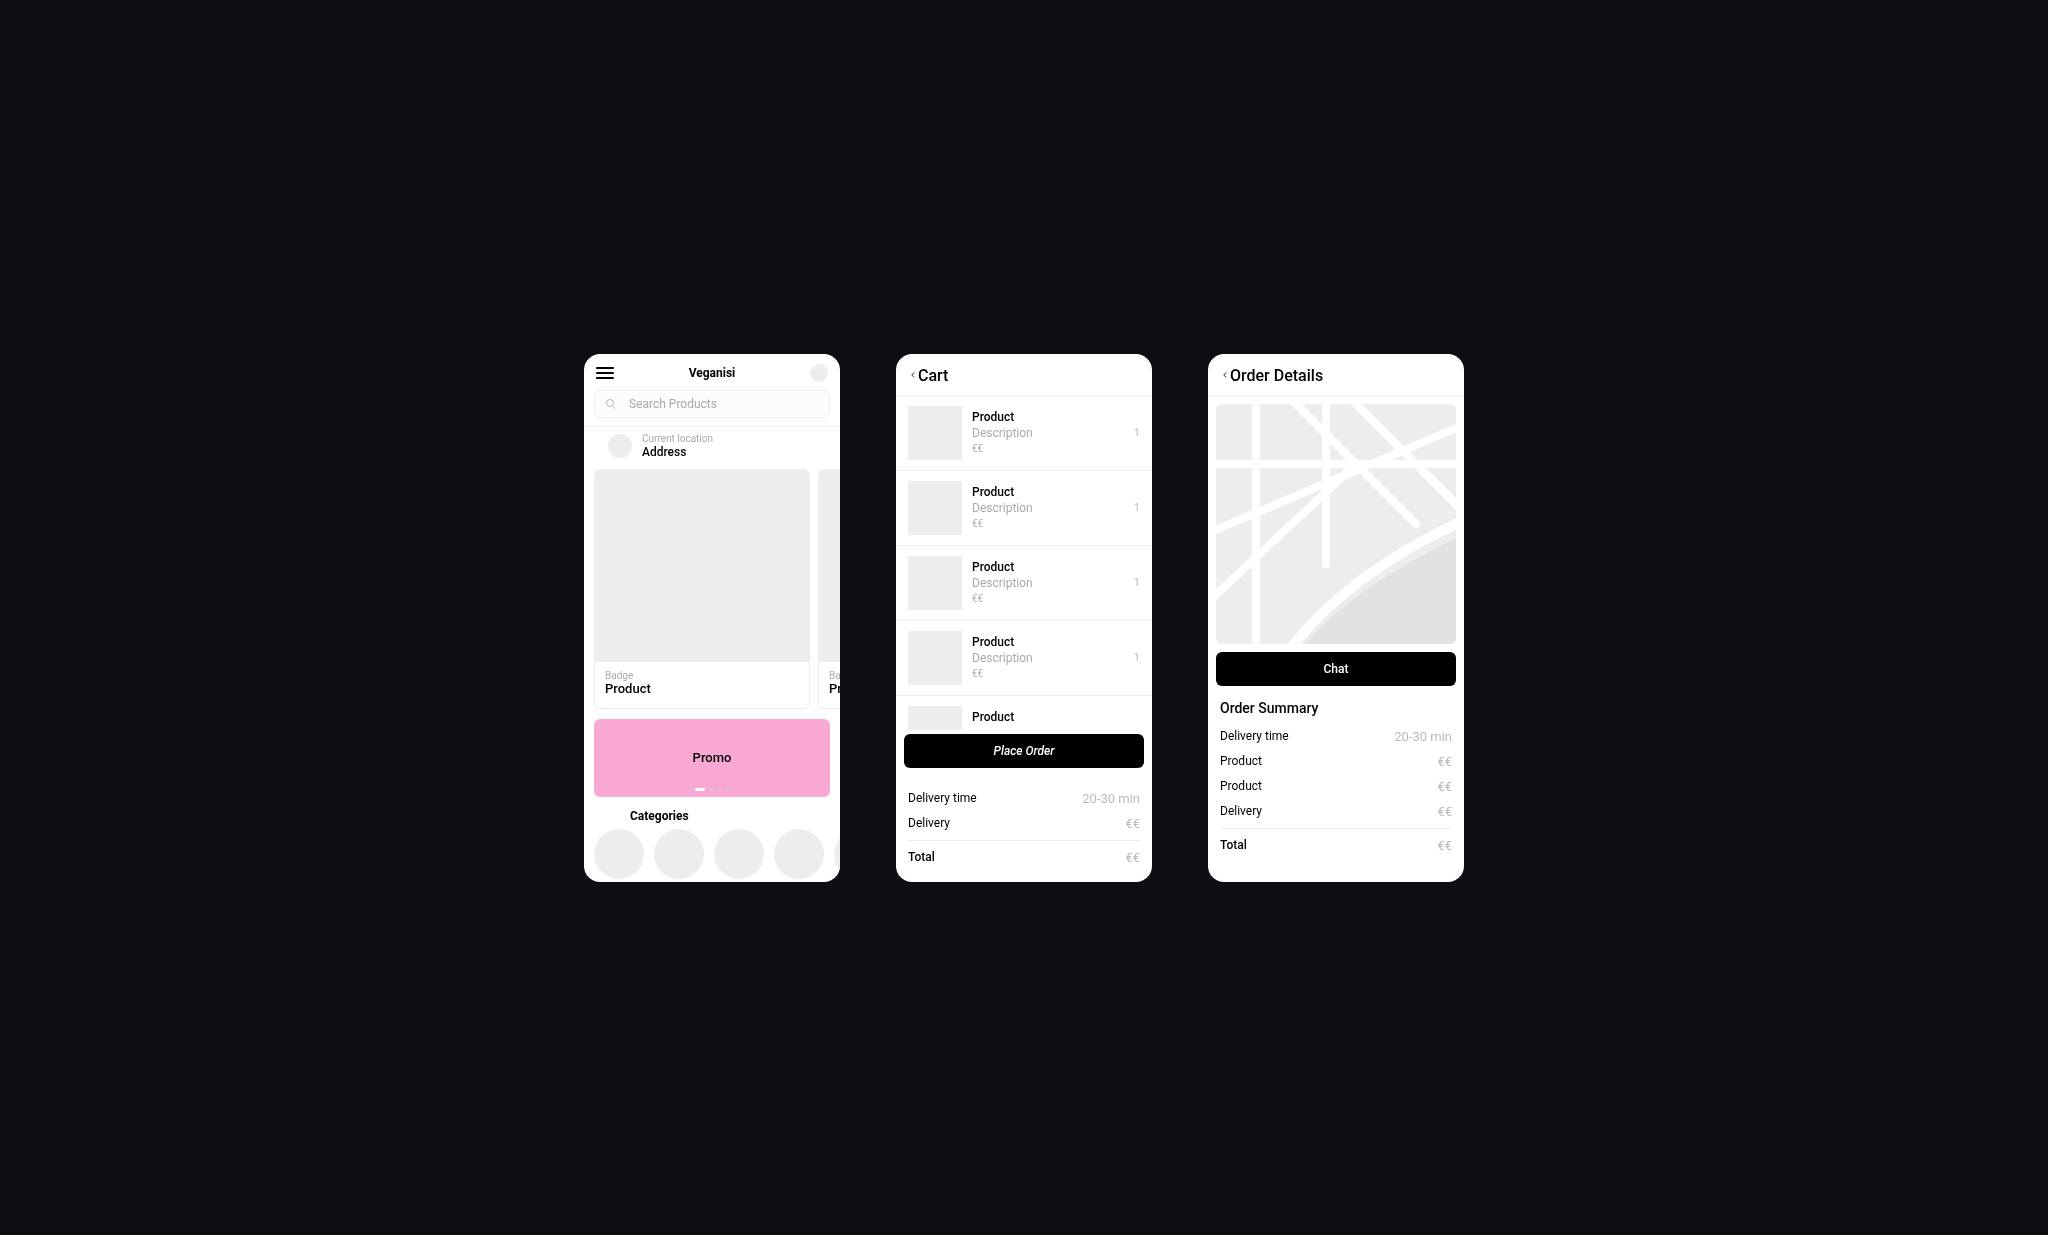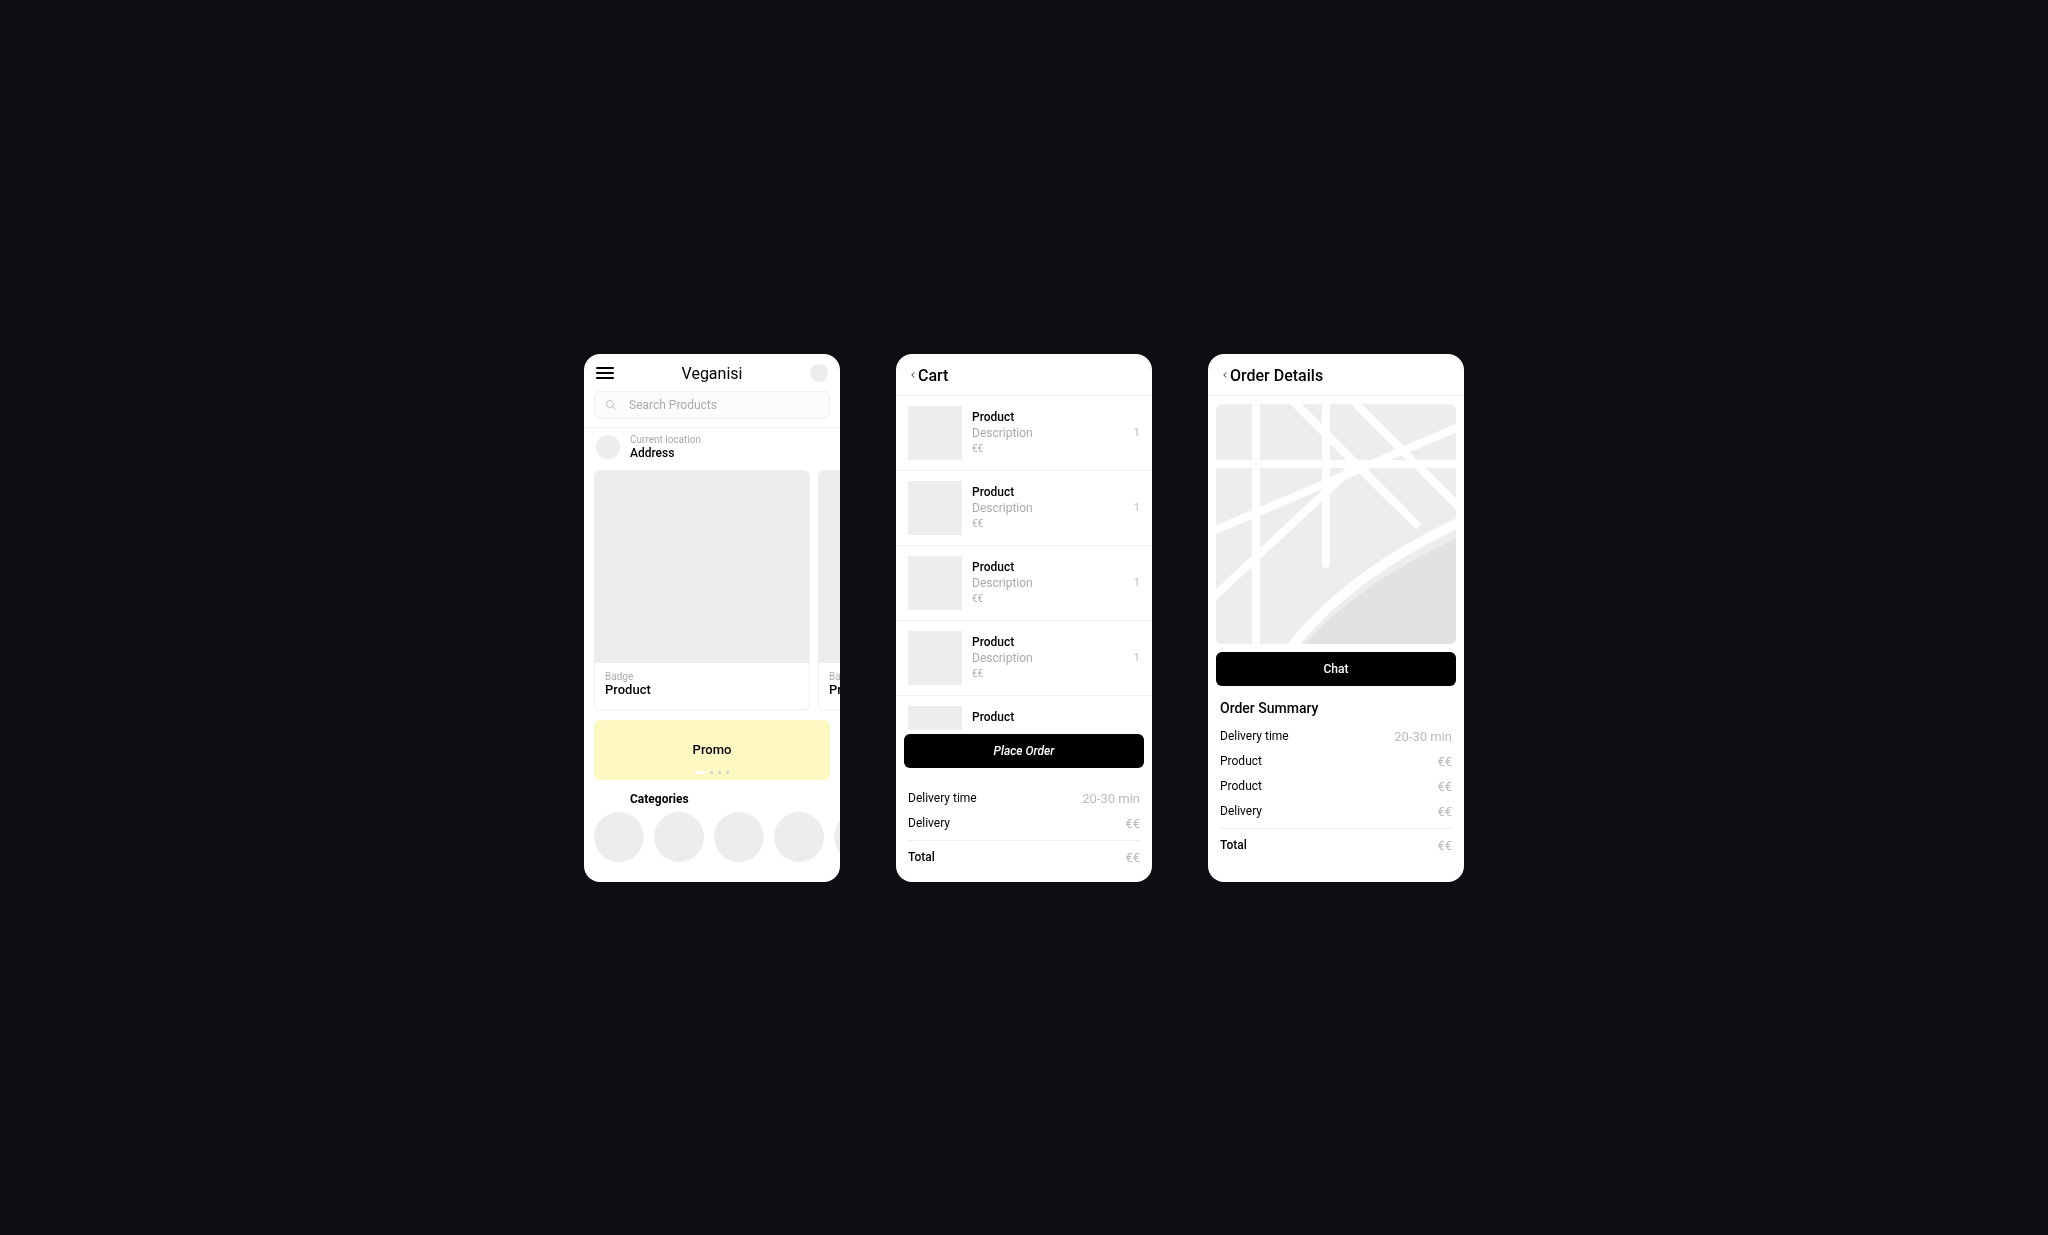--- a/index.html
+++ b/index.html
@@ -26,45 +26,45 @@
   }
   
   .s1-header {
     display: flex;
     align-items: center;
     justify-content: space-between;
     padding: 10px 12px 8px 12px;
   }
   .hamburger { width: 18px; height: 12px; display:flex; flex-direction:column; justify-content:space-between; }
   .hamburger span { height:2px; background:#000; border-radius:1px; }
-  .s1-title { font-size: 16px; font-weight: 400; }
+  .s1-title { font-size: 12px; font-weight: 700; }
   .avatar-sm { width: 18px; height:18px; border-radius:50%; background:#ededed; }
   .search-wrap { padding: 0 10px 8px 10px; }
   .search {
     display:flex; align-items:center; gap:12px;
     border:1px solid #eee; border-radius:6px;
     padding: 6px 10px; font-size:12px; color:#aaa;
     background:#fcfcfc;
   }
   .search-icon { width:12px; height:12px; }
-  .loc-row { display:flex; align-items:center; gap:10px; padding: 6px 12px 10px 12px; border-top:1px solid #f2f2f2; }
+  .loc-row { display:flex; align-items:center; gap:10px; padding: 6px 12px 10px 24px; border-top:1px solid #f2f2f2; }
   .loc-circle{ width:24px; height:24px; border-radius:50%; background:#ededed; flex:none; }
   .loc-label{ font-size:10px; color:#aaa; line-height:1.2; }
   .loc-address{ font-size:12px; font-weight:500; line-height:1.2; }
   .cards-row { display:flex; gap:8px; padding: 0 10px; }
   .card {
     border:1px solid #eee; border-radius:6px; overflow:hidden; background:#fff;
     flex: 0 0 216px;
   }
   .card-img { height: 192px; background:#ededed; }
   .card-body { padding: 8px 10px 12px 10px; }
   .card-badge{ font-size:10px; color:#aaa; }
   .card-prod { font-size:13px; font-weight:500; }
   .promo {
-    margin: 10px; height: 60px; background:#fef9c3; border-radius:6px;
+    margin: 10px; height: 78px; background:#f9a8d4; border-radius:6px;
     display:flex; align-items:center; justify-content:center;
     font-size:13px; font-weight:500; position:relative;
   }
   .promo-dots {
     position:absolute; bottom:6px; left:50%; transform:translateX(-50%);
     display:flex; gap:5px;
   }
   .promo-dots span{ width:3px; height:3px; border-radius:50%; background:#cfcfcf; }
   .promo-dots span.active{ width:10px; background:#fff; border-radius:2px; }
   .cats-title{ font-size:12px; font-weight:700; padding: 2px 28px 6px 10px; margin-left: 36px; }

